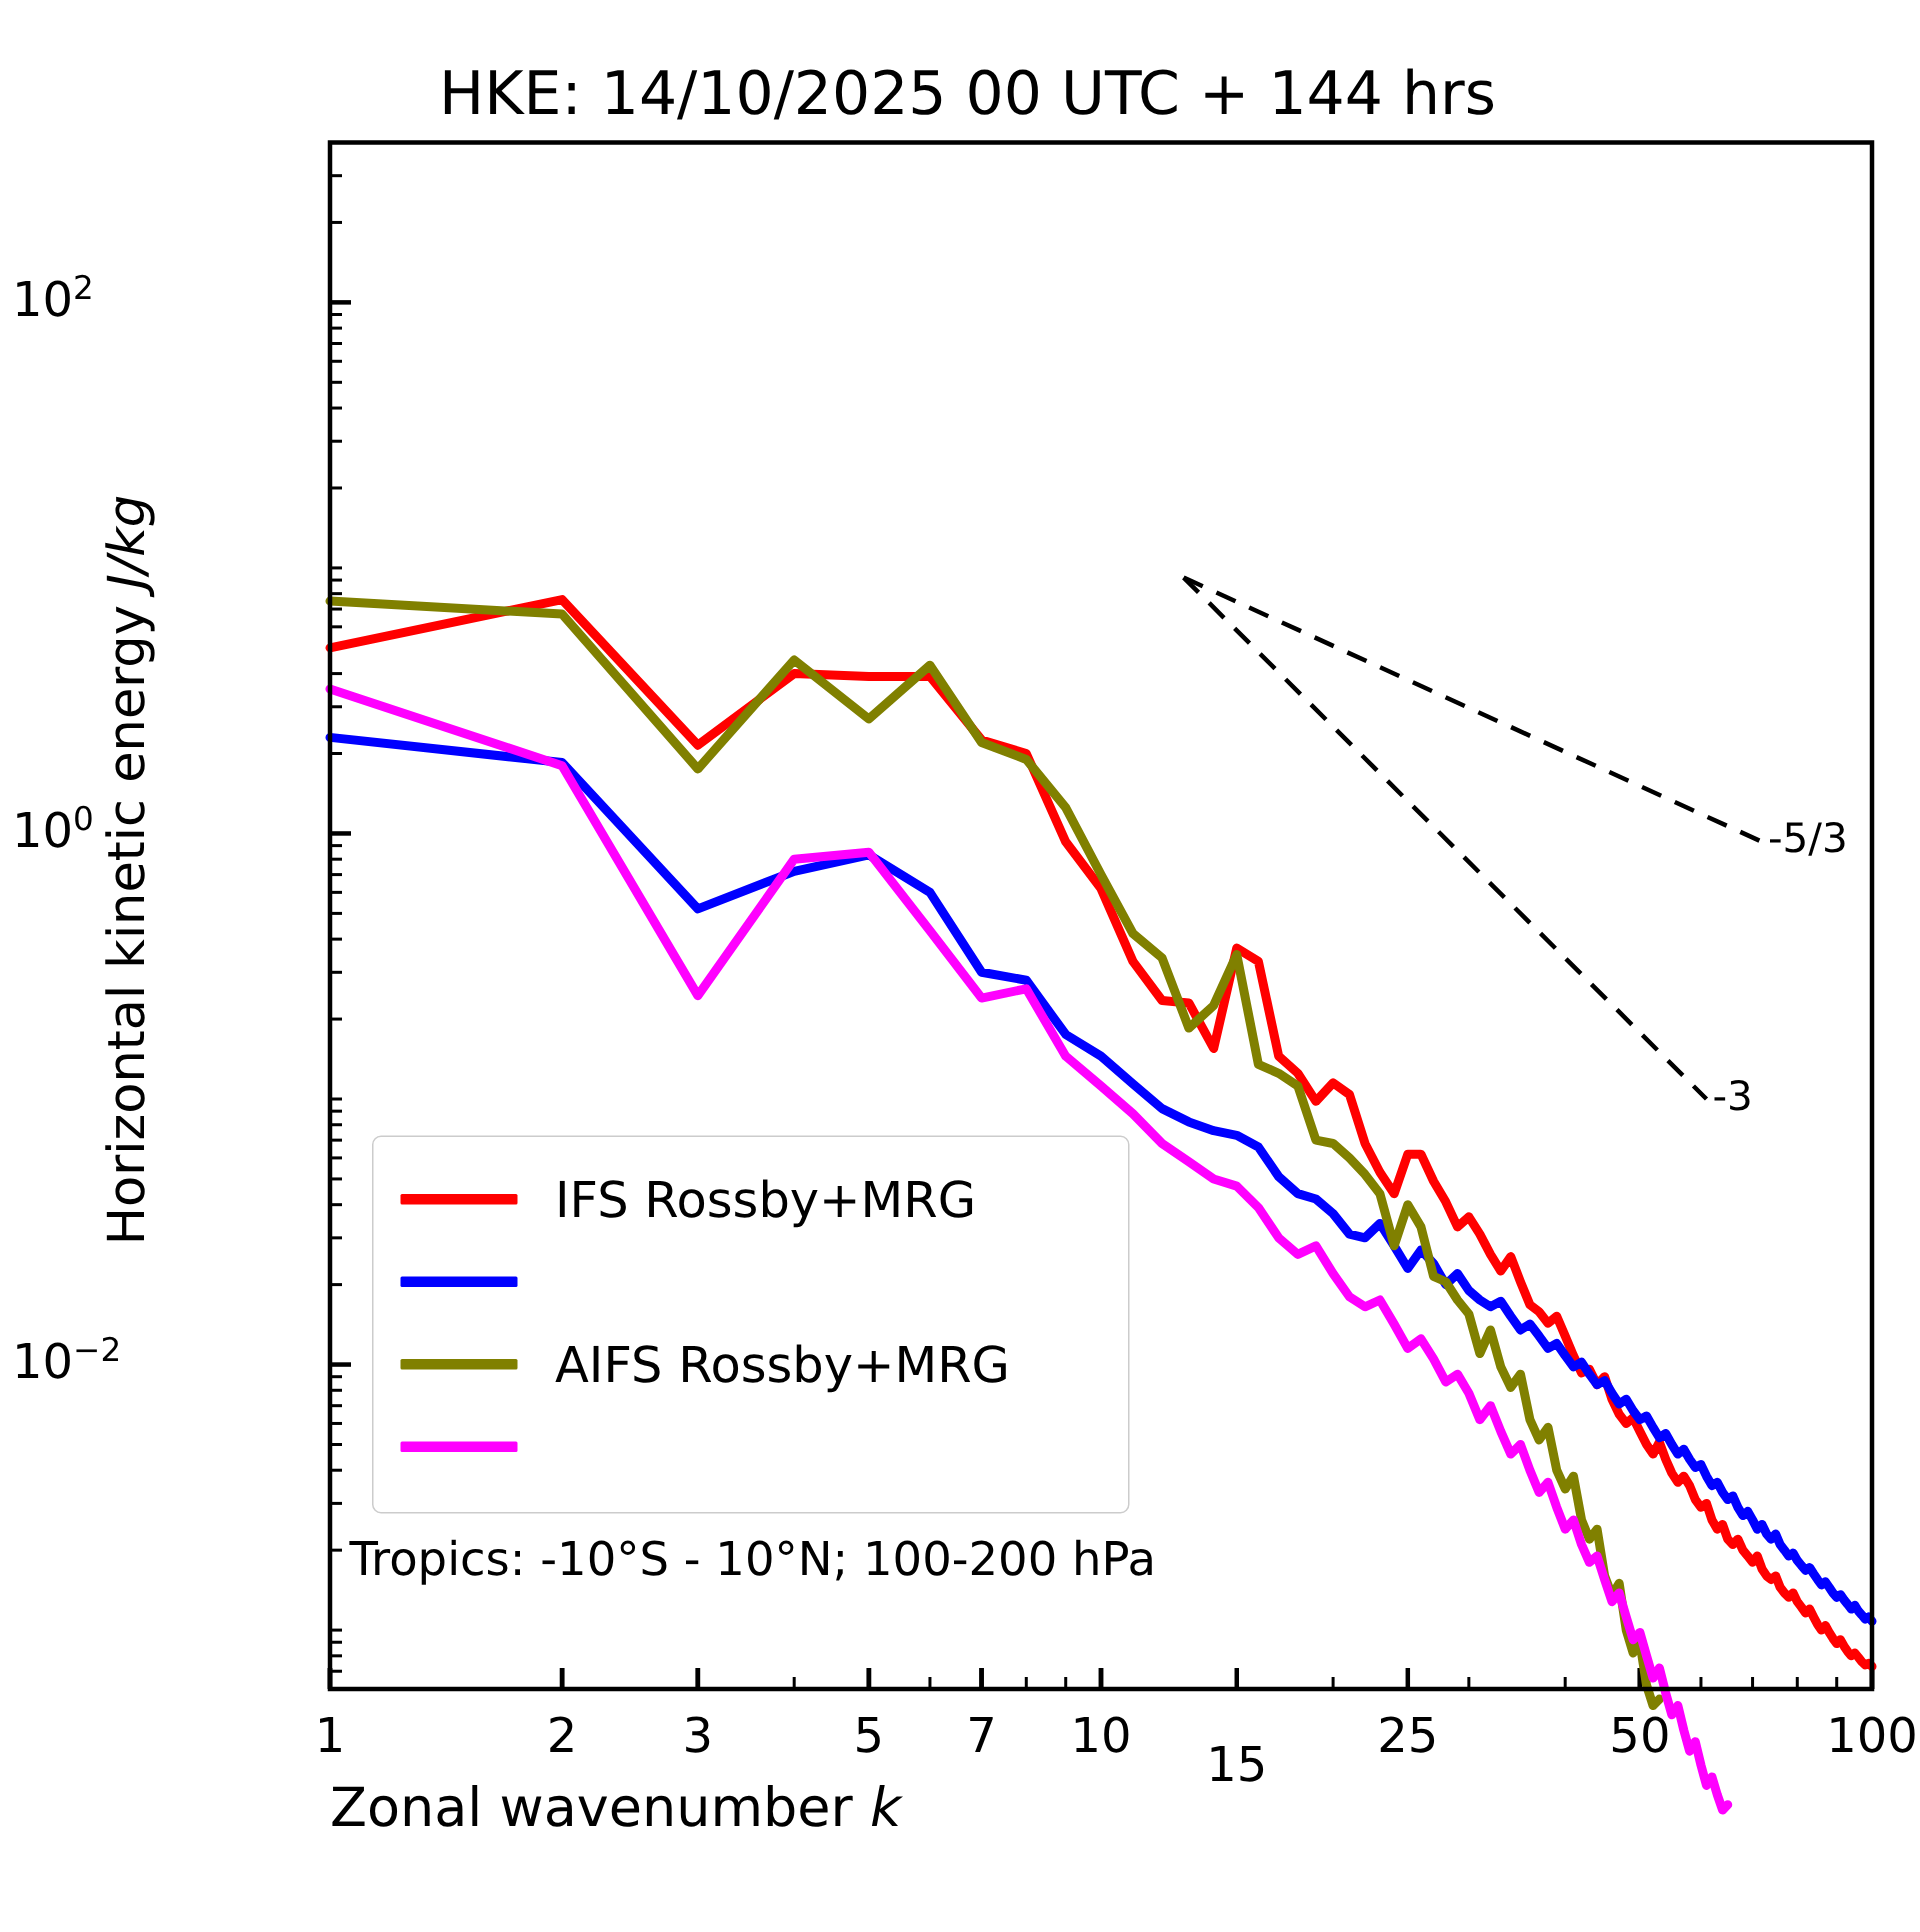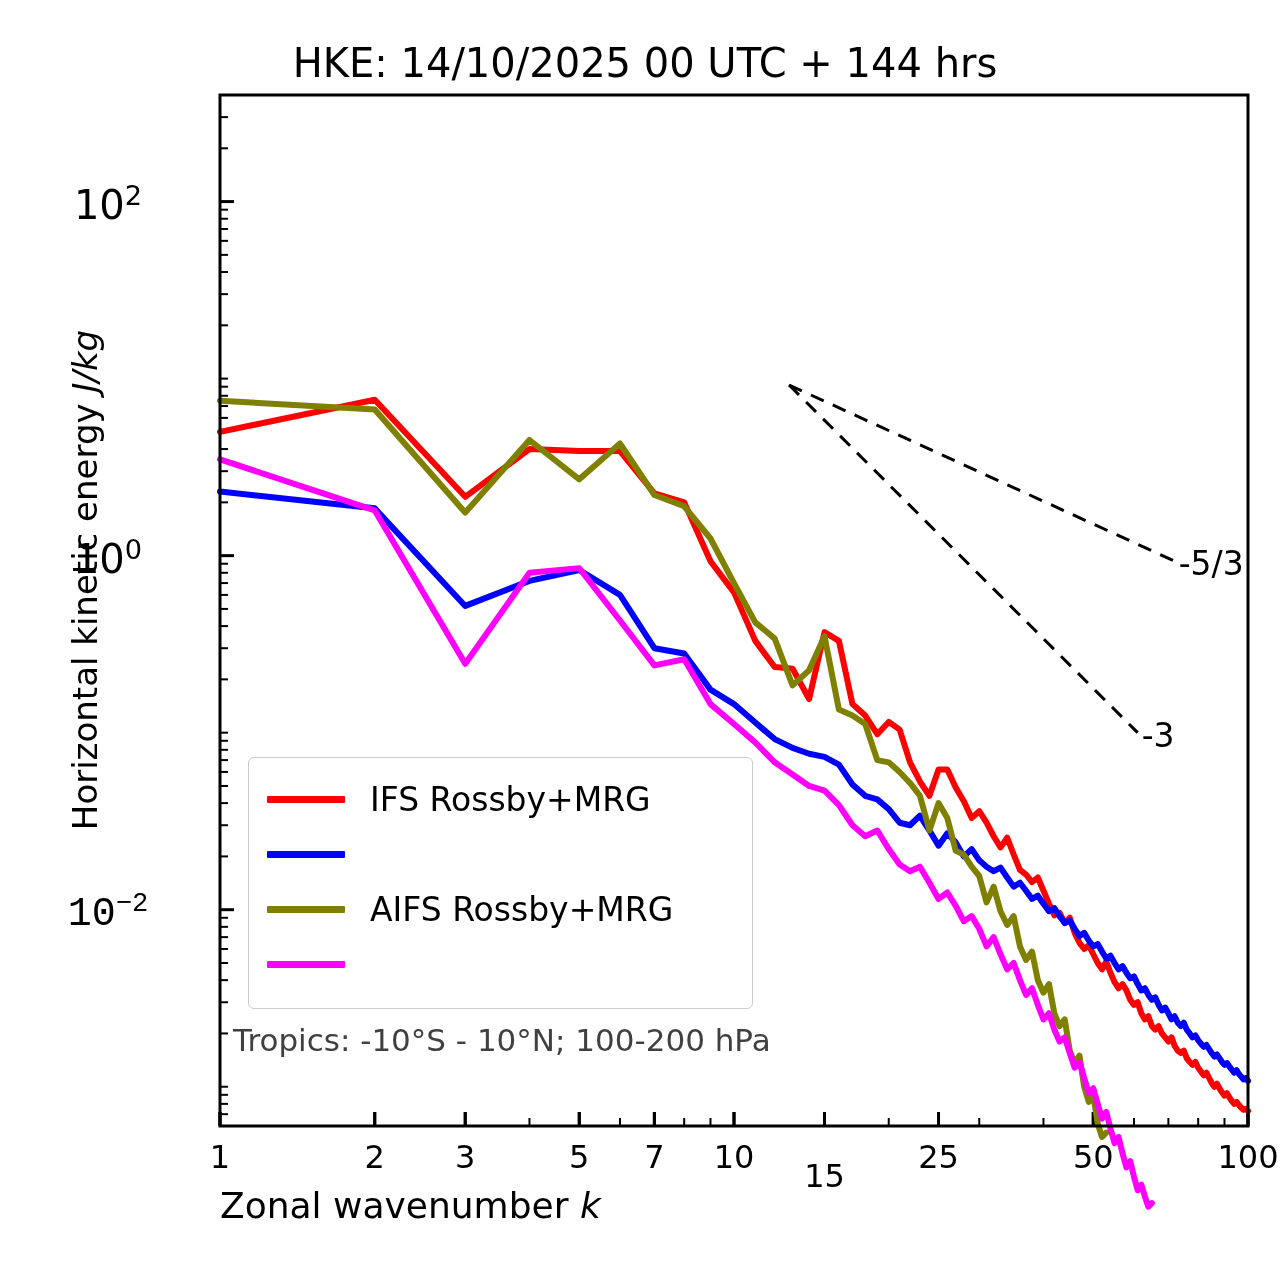--- a/index.html
+++ b/index.html
@@ -27,47 +27,47 @@
     transform-origin:center center;
     white-space:nowrap;
   }
   #ylabel .it{font-style:italic;}
   #xlabel{
     position:absolute;left:215px;top:1185px;width:1028px;
     font-size:36px;color:#000;
   }
   #xlabel .it{font-style:italic;}
   .ytick-label{
-    position:absolute;right:0;text-align:center;
-    font-size:40px;color:#000;white-space:nowrap;
+    position:absolute;right:0;text-align:left;
+    font-size:32px;color:#000;white-space:nowrap;
   }
   .ytick-label sup{font-size:0.68em;vertical-align:super;}
   .xtick-label{
     position:absolute;text-align:center;
     font-size:32px;color:#000;white-space:nowrap;
   }
   #annotation{
     position:absolute;left:228px;top:1022px;
-    font-size:31px;color:#404040;white-space:nowrap;text-align:right;
+    font-size:31px;color:#000000;white-space:nowrap;text-align:right;
   }
   #legend{
     position:absolute;left:243px;top:757px;
     width:505px;height:252px;
     background:#ffffff;
     border:1px solid #cccccc;
     border-radius:6px;
     box-sizing:border-box;
     padding:14px 12px 0 0;
   }
   .legend-row{
     display:flex;align-items:center;height:55px;padding-left:18px;
   }
   .legend-swatch{width:78px;height:7px;border-radius:1px;flex:0 0 auto;}
   .legend-text{margin-left:25px;font-size:33px;color:#000;white-space:nowrap;line-height:1;}
-  .slope-label{position:absolute;font-size:33px;color:#000;white-space:nowrap;}
+  .slope-label{position:absolute;font-size:27px;color:#000;white-space:nowrap;}
 </style>
 </head>
 <body>
 
 <div id="figure">
 
   <div id="title">HKE: 14/10/2025 00 UTC + 144 hrs</div>
 
   <div id="ylabel"><span>Horizontal kinetic energy </span><span class="it">J/kg</span></div>
 
@@ -167,21 +167,21 @@
     <g id="ref-group">
         <line x1="784.1059243990043" y1="385.0214746139702" x2="1169.668903165672" y2="561.2191754501569" stroke="#000000" stroke-width="3" stroke-dasharray="14 10"></line>
         <line x1="784.1059243990043" y1="385.0214746139702" x2="1132.6595351955343" y2="732.6686202086619" stroke="#000000" stroke-width="3" stroke-dasharray="14 10"></line>
       </g>
     <rect id="axes-frame" x="215" y="95" width="1028" height="1031" fill="none" stroke="#000000" stroke-width="3"></rect>
   </svg>
 
   <div id="ytick-labels">
       <div class="ytick-label" style="width: 200px; left: 3px; top: 179.582px;"><span>10</span><sup>2</sup></div>
       <div class="ytick-label" style="width: 200px; left: 3px; top: 533.64px;"><span>10</span><sup>0</sup></div>
-      <div class="ytick-label" style="width: 200px; left: 3px; top: 887.697px; font-family: Liberation Mono, monospace;"><span>10</span><sup>−2</sup></div>
+      <div class="ytick-label" style="width: 200px; left: 3px; top: 887.697px;"><span>10</span><sup>−2</sup></div>
     </div>
   <div id="xtick-labels">
       <div class="xtick-label" style="width: 120px; left: 155px; top: 1138px;">1</div>
       <div class="xtick-label" style="width: 120px; left: 309.729px; top: 1138px;">2</div>
       <div class="xtick-label" style="width: 120px; left: 400.24px; top: 1138px;">3</div>
       <div class="xtick-label" style="width: 120px; left: 514.271px; top: 1138px;">5</div>
       <div class="xtick-label" style="width: 120px; left: 589.38px; top: 1138px;">7</div>
       <div class="xtick-label" style="width: 120px; left: 669px; top: 1138px;">10</div>
       <div class="xtick-label" style="width: 120px; left: 759.511px; top: 1138px; margin-top: 19px;">15</div>
       <div class="xtick-label" style="width: 120px; left: 873.541px; top: 1138px;">25</div>

